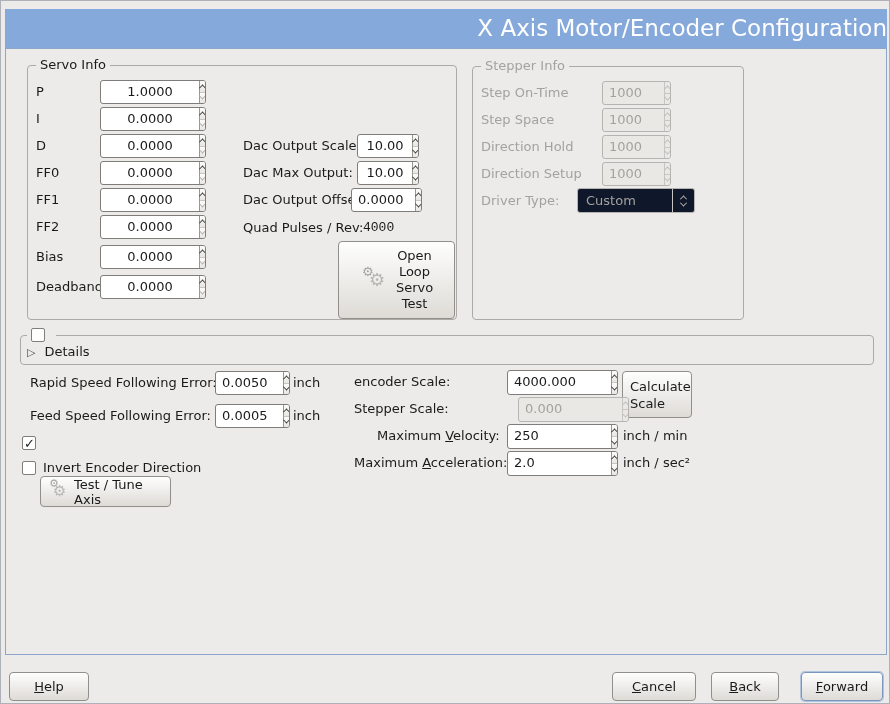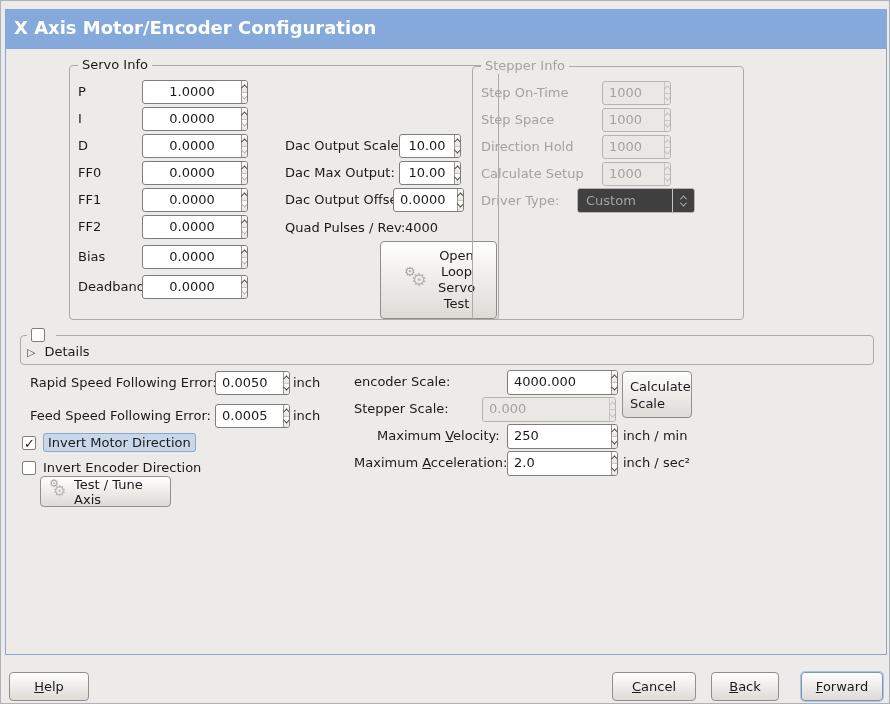--- a/index.html
+++ b/index.html
@@ -5,22 +5,22 @@
   * { box-sizing: border-box; margin: 0; padding: 0; }
   html,body { background:#d8d6d2; }
   .window {
     position: relative; width: 890px; height: 704px;
     background: #ECEBE9; border: 1px solid #AEB2B8;
     font-family: "DejaVu Sans", sans-serif; font-size: 13px; color: #1a1a1a;
     overflow: hidden;
   }
   .titlebar {
     position: absolute; left: 4px; top: 8px; width: 882px; height: 39px;
-    background: #86A9DC; color: #ffffff; font-weight: bold; font-size: 18px;
-    line-height: 38px; padding-left: 9px;
+    background: #86A9DC; color: #ffffff; font-weight: normal; font-size: 23px;
+    line-height: 38px; padding-left: 9px; text-align: right;
   }
   .content {
     position: absolute; left: 4px; top: 47px; width: 882px; height: 607px;
     border: 1px solid #8CA6CA; background: #ECEBE9;
   }
   .frame {
     position: absolute; border: 1px solid #ABAAA6; border-radius: 4px;
   }
   .legend {
     position: absolute; top: -9px; left: 8px; background: #ECEBE9;
@@ -49,21 +49,21 @@
   .cv.gray { border-color: #ADACA8; }
   .spinbox.disabled { border-color: #B5B4B0; background: #E9E8E5; }
   .spinbox.disabled .sb-text { color: #A3A29E; }
   .spinbox.disabled .sb-btn { background: #E9E8E5; }
   .spinbox.disabled .sb-spins { border-left-color: #C6C5C1; }
   .spinbox.disabled .cv { border-color: #BDBCB8; }
 
   
   .combo {
     position: absolute; height: 25px; display: flex;
-    border: 1px solid #B5B4B0; border-radius: 3px; background: #404040; color: #A3A29E;
+    border: 1px solid #B5B4B0; border-radius: 3px; background: #0f172a; color: #A3A29E;
   }
   .combo .c-text { flex: 1; line-height: 23px; padding-left: 8px; }
   .combo .c-arrows {
     width: 22px; border-left: 1px solid #C6C5C1; display: flex;
     flex-direction: column; align-items: center; justify-content: center; gap: 2px;
   }
 
   
   .btn {
     position: absolute; border: 1px solid #918F8B; border-radius: 4px;
@@ -90,34 +90,34 @@
 
   
   .expander { position: absolute; white-space: nowrap; line-height: 16px; }
   .expander .tri { font-size: 11px; color: #444; margin-right: 9px; }
 
   
   .gears { position: relative; display: inline-block; width: 28px; height: 26px; }
   .gears .g1 { position: absolute; top: -3px; left: 2px; font-size: 13px; color: #A5A4A0; }
   .gears .g2 { position: absolute; top: 2px;  left: 9px; font-size: 18px; color: #B7B6B2; }
 
-  .quadval { position: absolute; line-height: 24px; }
+  .quadval { position: absolute; line-height: 24px; font-family: Liberation Mono, monospace; }
   .unit { position: absolute; line-height: 24px; white-space: nowrap; }
   .bold { font-weight: bold; }
 </style>
 </head>
 <body>
 
 <div class="window">
 
   <div class="titlebar">X Axis Motor/Encoder Configuration</div>
 
   <div class="content">
 
-    <div class="frame" style="left:21px; top:16px; width:430px; height:255px;margin-left:42px;">
+    <div class="frame" style="left:21px; top:16px; width:430px; height:255px;">
       <div class="legend">Servo Info</div>
 
       <span class="lbl" style="left:8px; top:14px;">P</span>
       <div class="spinbox" style="left:72px; top:14px; width:106px;">
         <div class="sb-text center">1.0000</div>
         <div class="sb-spins">
             <div class="sb-btn">
               <i class="cv up"></i>
             </div>
             <div class="sb-btn">
@@ -308,21 +308,21 @@
         <div class="sb-spins">
             <div class="sb-btn">
               <i class="cv up"></i>
             </div>
             <div class="sb-btn">
               <i class="cv dn"></i>
             </div>
           </div>
       </div>
 
-      <span class="lbl dim-text" style="left:8px; top:95px;">Calculate Setup</span>
+      <span class="lbl dim-text" style="left:8px; top:95px;">Direction Setup</span>
       <div class="spinbox disabled" style="left:129px; top:95px; width:69px;">
         <div class="sb-text">1000</div>
         <div class="sb-spins">
             <div class="sb-btn">
               <i class="cv up"></i>
             </div>
             <div class="sb-btn">
               <i class="cv dn"></i>
             </div>
           </div>
@@ -369,21 +369,21 @@
             <i class="cv up"></i>
           </div>
           <div class="sb-btn">
             <i class="cv dn"></i>
           </div>
         </div>
     </div>
     <span class="unit" style="left:287px; top:355px;">inch</span>
 
     <div class="chkrow" style="left:16px; top:384px;">
-      <span class="checkbox"><span class="mark">✓</span></span><span class="hl">Invert Motor Direction</span>
+      <span class="checkbox"><span class="mark">✓</span></span>
     </div>
     <div class="chkrow" style="left:16px; top:409px;">
       <span class="checkbox"></span><span>Invert Encoder Direction</span>
     </div>
 
     <div class="btn" style="left:34px; top:427px; width:131px; height:31px; justify-content:flex-start; padding-left:6px;">
       <span class="gears" style="width:24px; height:24px;">
         <span class="g1" style="font-size:11px;">⚙</span>
           <span class="g2" style="font-size:15px; left:6px;">⚙</span>
       </span>
@@ -401,21 +401,21 @@
             <i class="cv dn"></i>
           </div>
         </div>
     </div>
     <div class="btn" style="left:616px; top:322px; width:70px; height:47px; flex-direction:column; align-items:flex-start; justify-content:center; padding-left:7px; line-height:17px;">
       <span>Calculate</span>
       <span>Scale</span>
     </div>
 
     <span class="lbl" style="left:348px; top:348px;">Stepper Scale:</span>
-    <div class="spinbox disabled" style="left:476px; top:348px; width:134px; height:25px;">
+    <div class="spinbox disabled" style="left:512px; top:348px; width:111px; height:25px;">
       <div class="sb-text">0.000</div>
       <div class="sb-spins">
           <div class="sb-btn">
             <i class="cv up"></i>
           </div>
           <div class="sb-btn">
             <i class="cv dn"></i>
           </div>
         </div>
     </div>

